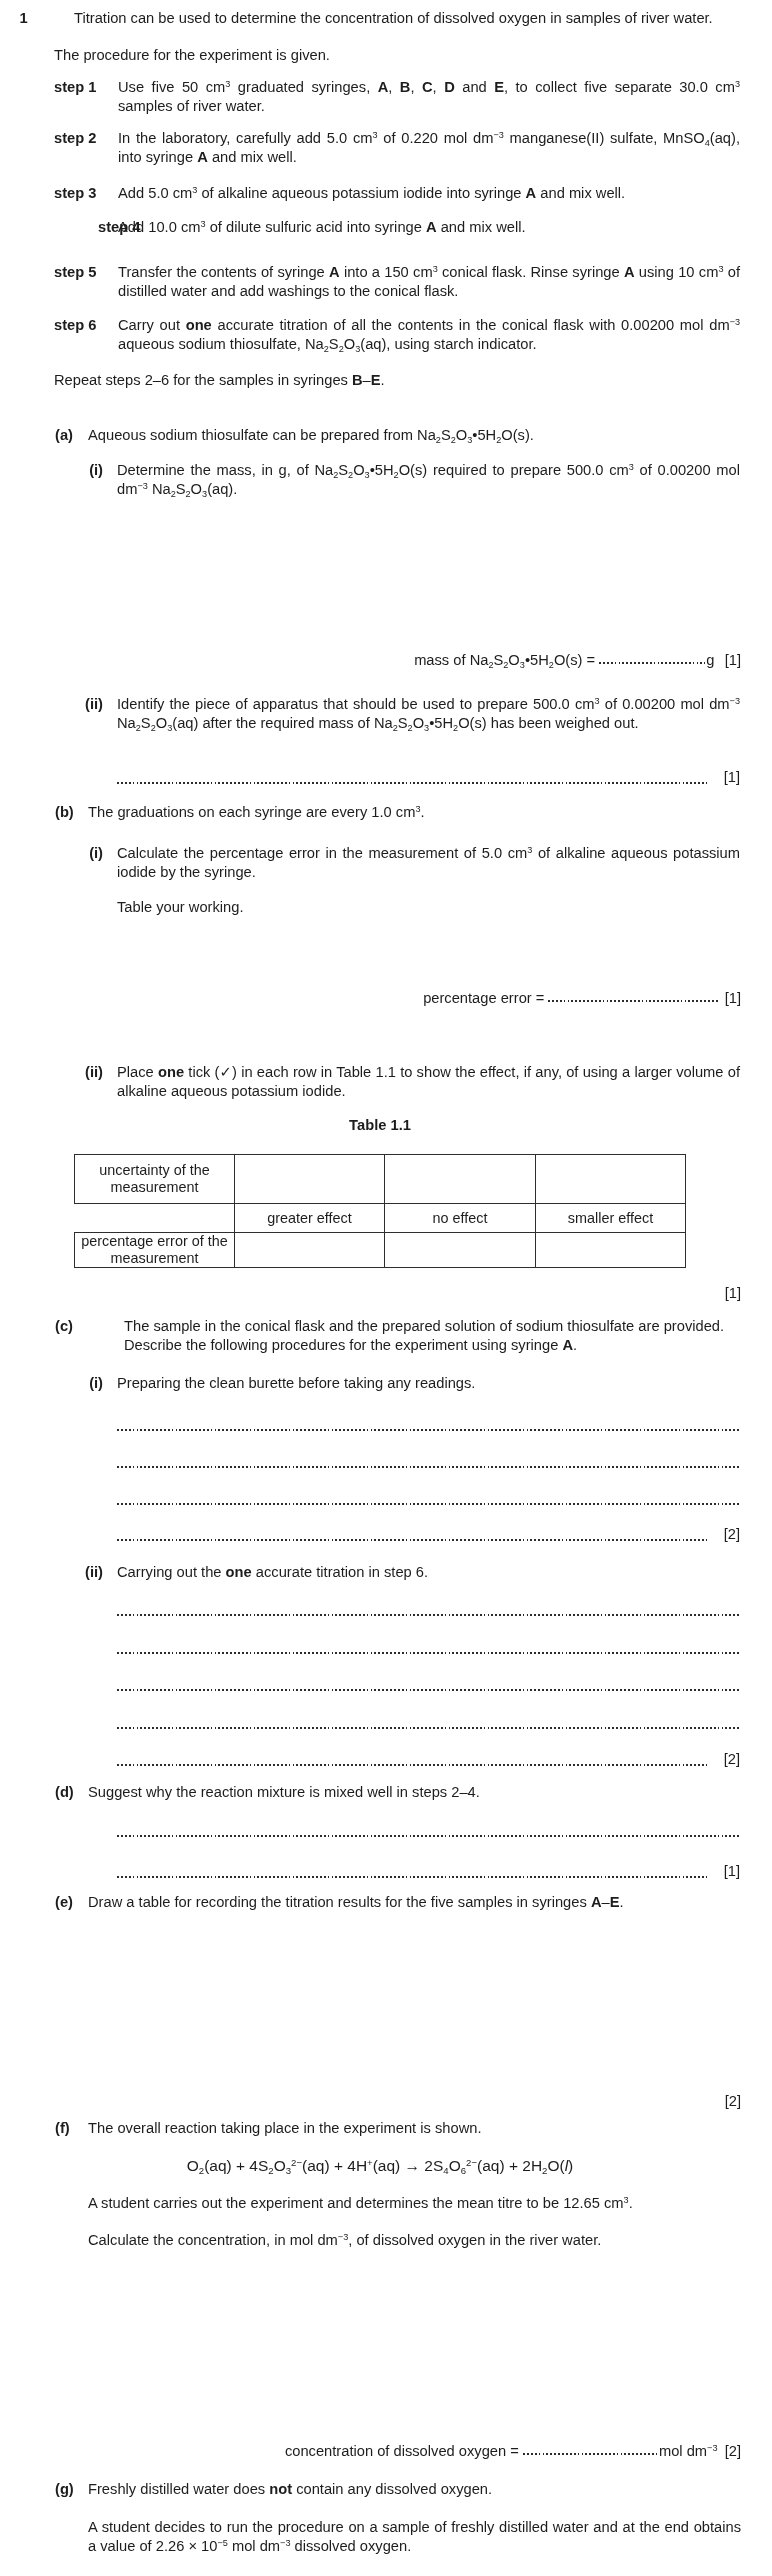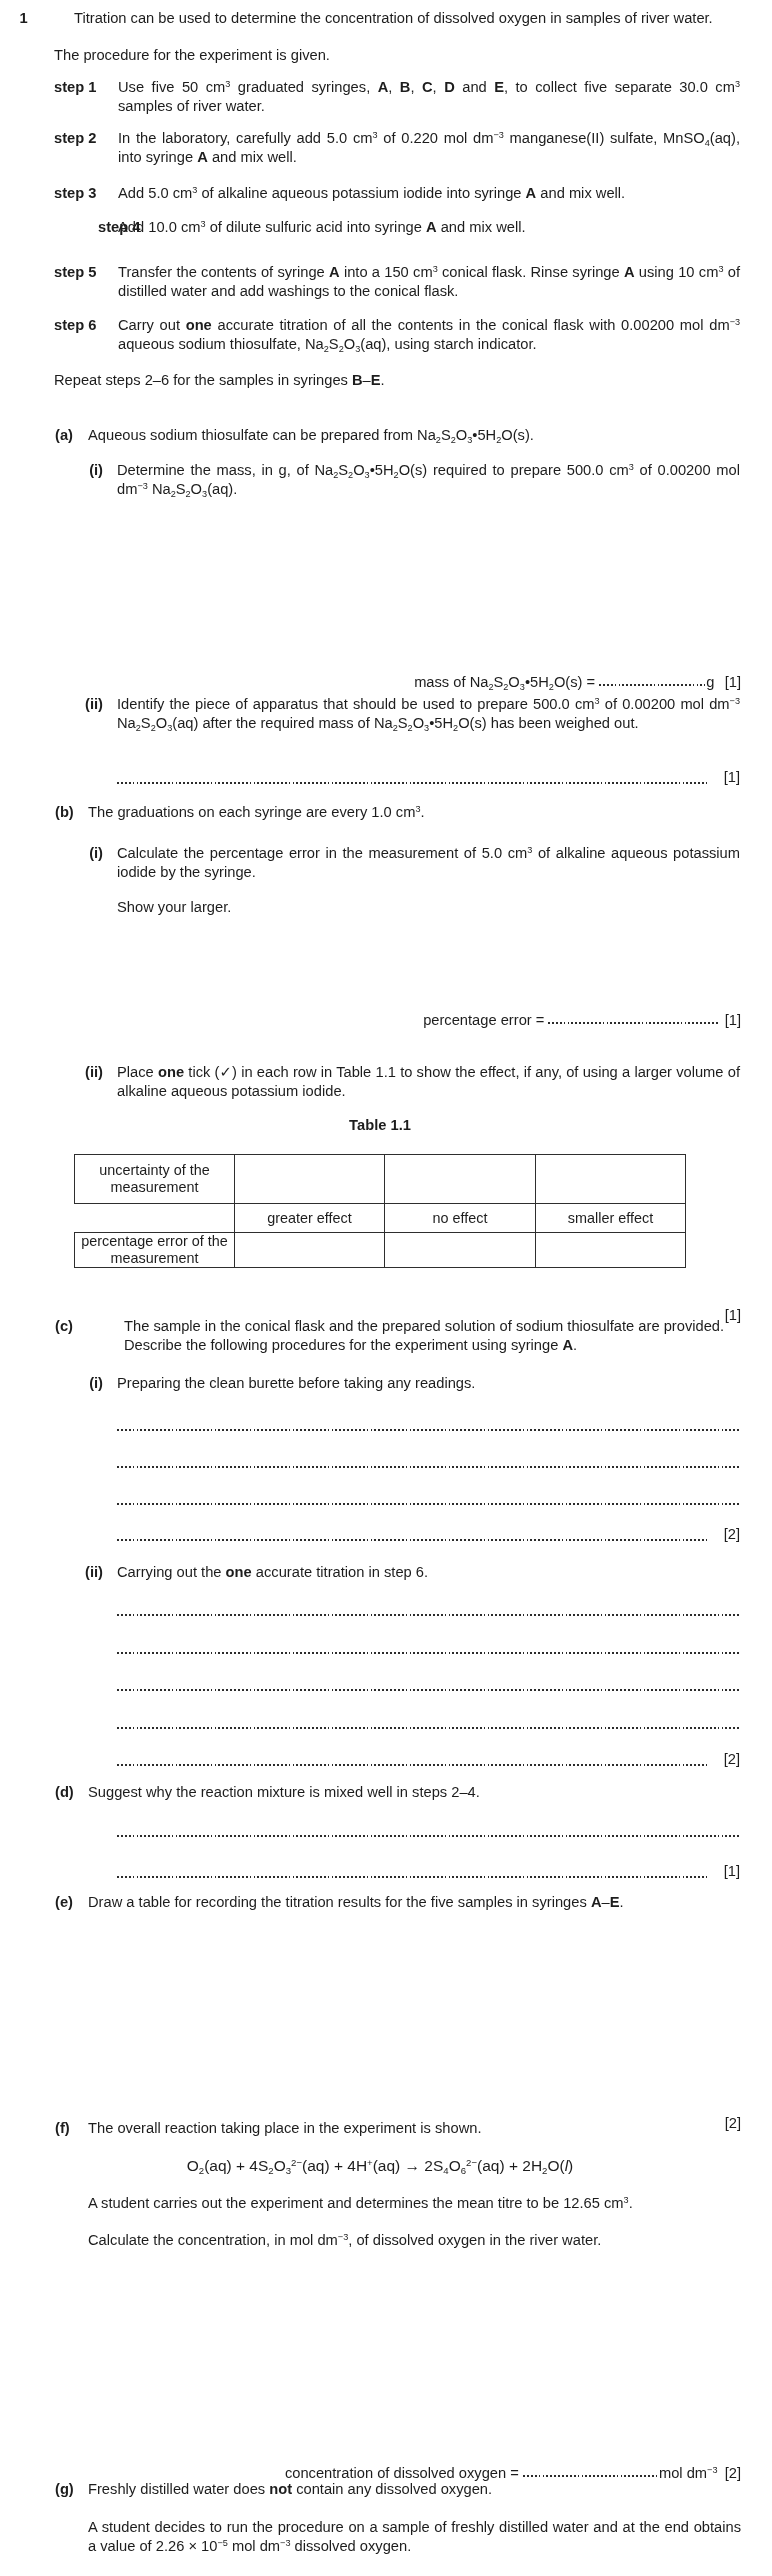--- a/index.html
+++ b/index.html
@@ -12,21 +12,21 @@
   sup{font-size:0.62em;vertical-align:0.52em;line-height:0;}
   sub{font-size:0.62em;vertical-align:-0.28em;line-height:0;}
   
   .ansrow{position:absolute;height:17.5px;}
   .dots{position:absolute;bottom:0;left:0;right:1px;height:1.8px;
         background:repeating-linear-gradient(to right,#2b2b2b 0 1.8px,transparent 1.8px 3.9px);}
   .ansrow.marked .dots{right:33px;}
   .ansrow .mark{position:absolute;right:0;bottom:-2.6px;line-height:17.5px;}
   .idots{display:inline-block;height:1.8px;margin:0 1px 1.5px 4.1px;vertical-align:baseline;
         background:repeating-linear-gradient(to right,#2b2b2b 0 1.8px,transparent 1.8px 3.9px);}
-  .rightline{position:absolute;right:32px;white-space:nowrap;text-align:right;margin-top:22px;}
+  .rightline{position:absolute;right:32px;white-space:nowrap;text-align:right;}
   .gap{display:inline-block;width:10.3px;}
   
   .tbl{border-collapse:collapse;table-layout:fixed;}
   .tbl td{border:1.3px solid #2e2e2e;text-align:center;vertical-align:middle;
           padding:0 6.2px;font-size:14.4px;line-height:17px;}
   .tbl td.blank{border:none;}
   .eq{font-size:15.5px;}
 </style>
 </head>
 <body>
@@ -72,21 +72,21 @@
   <div class="ansrow marked" style="left:117px;top:766px;width:623px;">
     <div class="dots"></div>
     <span class="mark">[1]</span>
   </div>
 
   <div class="abs b" style="left:55px;top:803px;">(b)</div>
   <div class="abs" style="left:88px;top:803px;width:653px;">The graduations on each syringe are every 1.0 cm<sup>3</sup>.</div>
 
   <div class="abs b" style="left:77px;top:844px;width:26px;text-align:right;">(i)</div>
   <div class="abs just" style="left:117px;top:844px;width:623px;">Calculate the percentage error in the measurement of 5.0 cm<sup>3</sup> of alkaline aqueous potassium iodide by the syringe.</div>
-  <div class="abs" style="left:117px;top:898px;">Show your larger.</div>
+  <div class="abs" style="left:117px;top:898px;">Table your working.</div>
 
   <div class="rightline" style="top:989px;">
     <span>percentage error =</span><span class="idots" style="width:170px;"></span><span class="gap" style="width:5.2px;"></span><span>[1]</span>
   </div>
 
   <div class="abs b" style="left:77px;top:1063px;width:26px;text-align:right;">(ii)</div>
   <div class="abs just" style="left:117px;top:1063px;width:623px;">Place <b>one</b> tick (✓) in each row in Table 1.1 to show the effect, if any, of using a larger volume of alkaline aqueous potassium iodide.</div>
 
   <div class="abs b" style="left:74px;top:1116px;width:612px;text-align:center;">Table 1.1</div>
 

